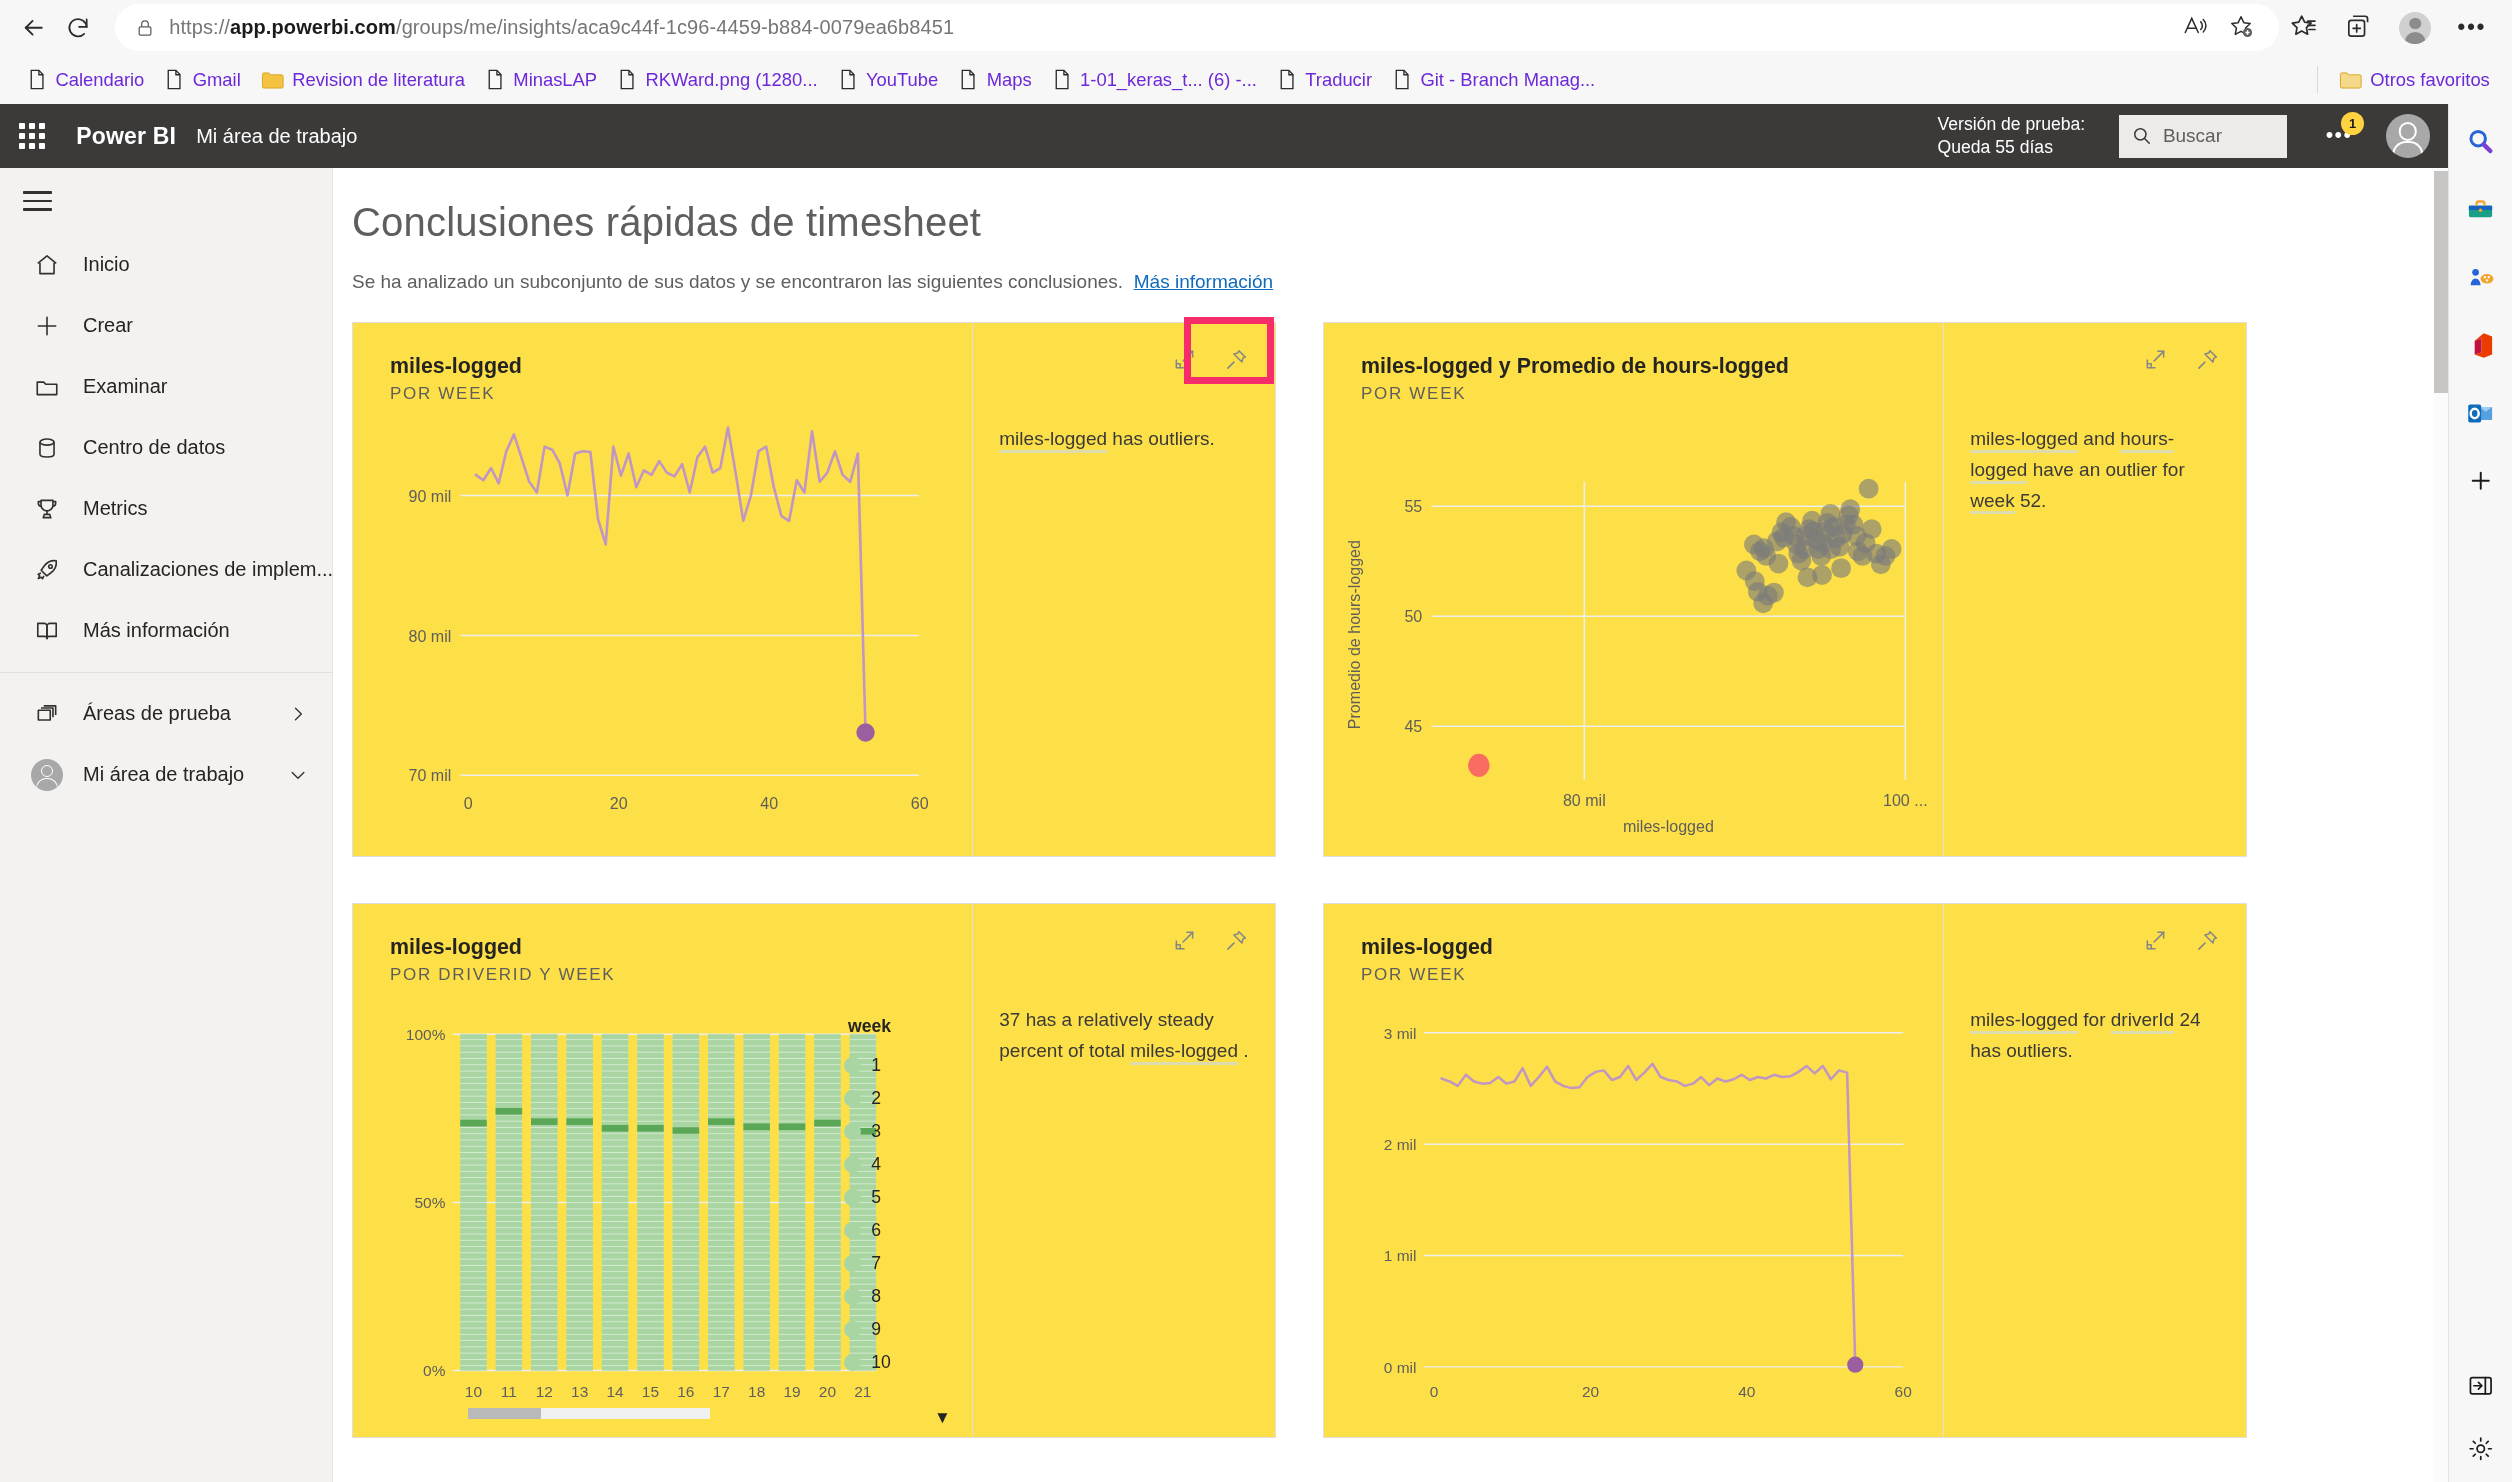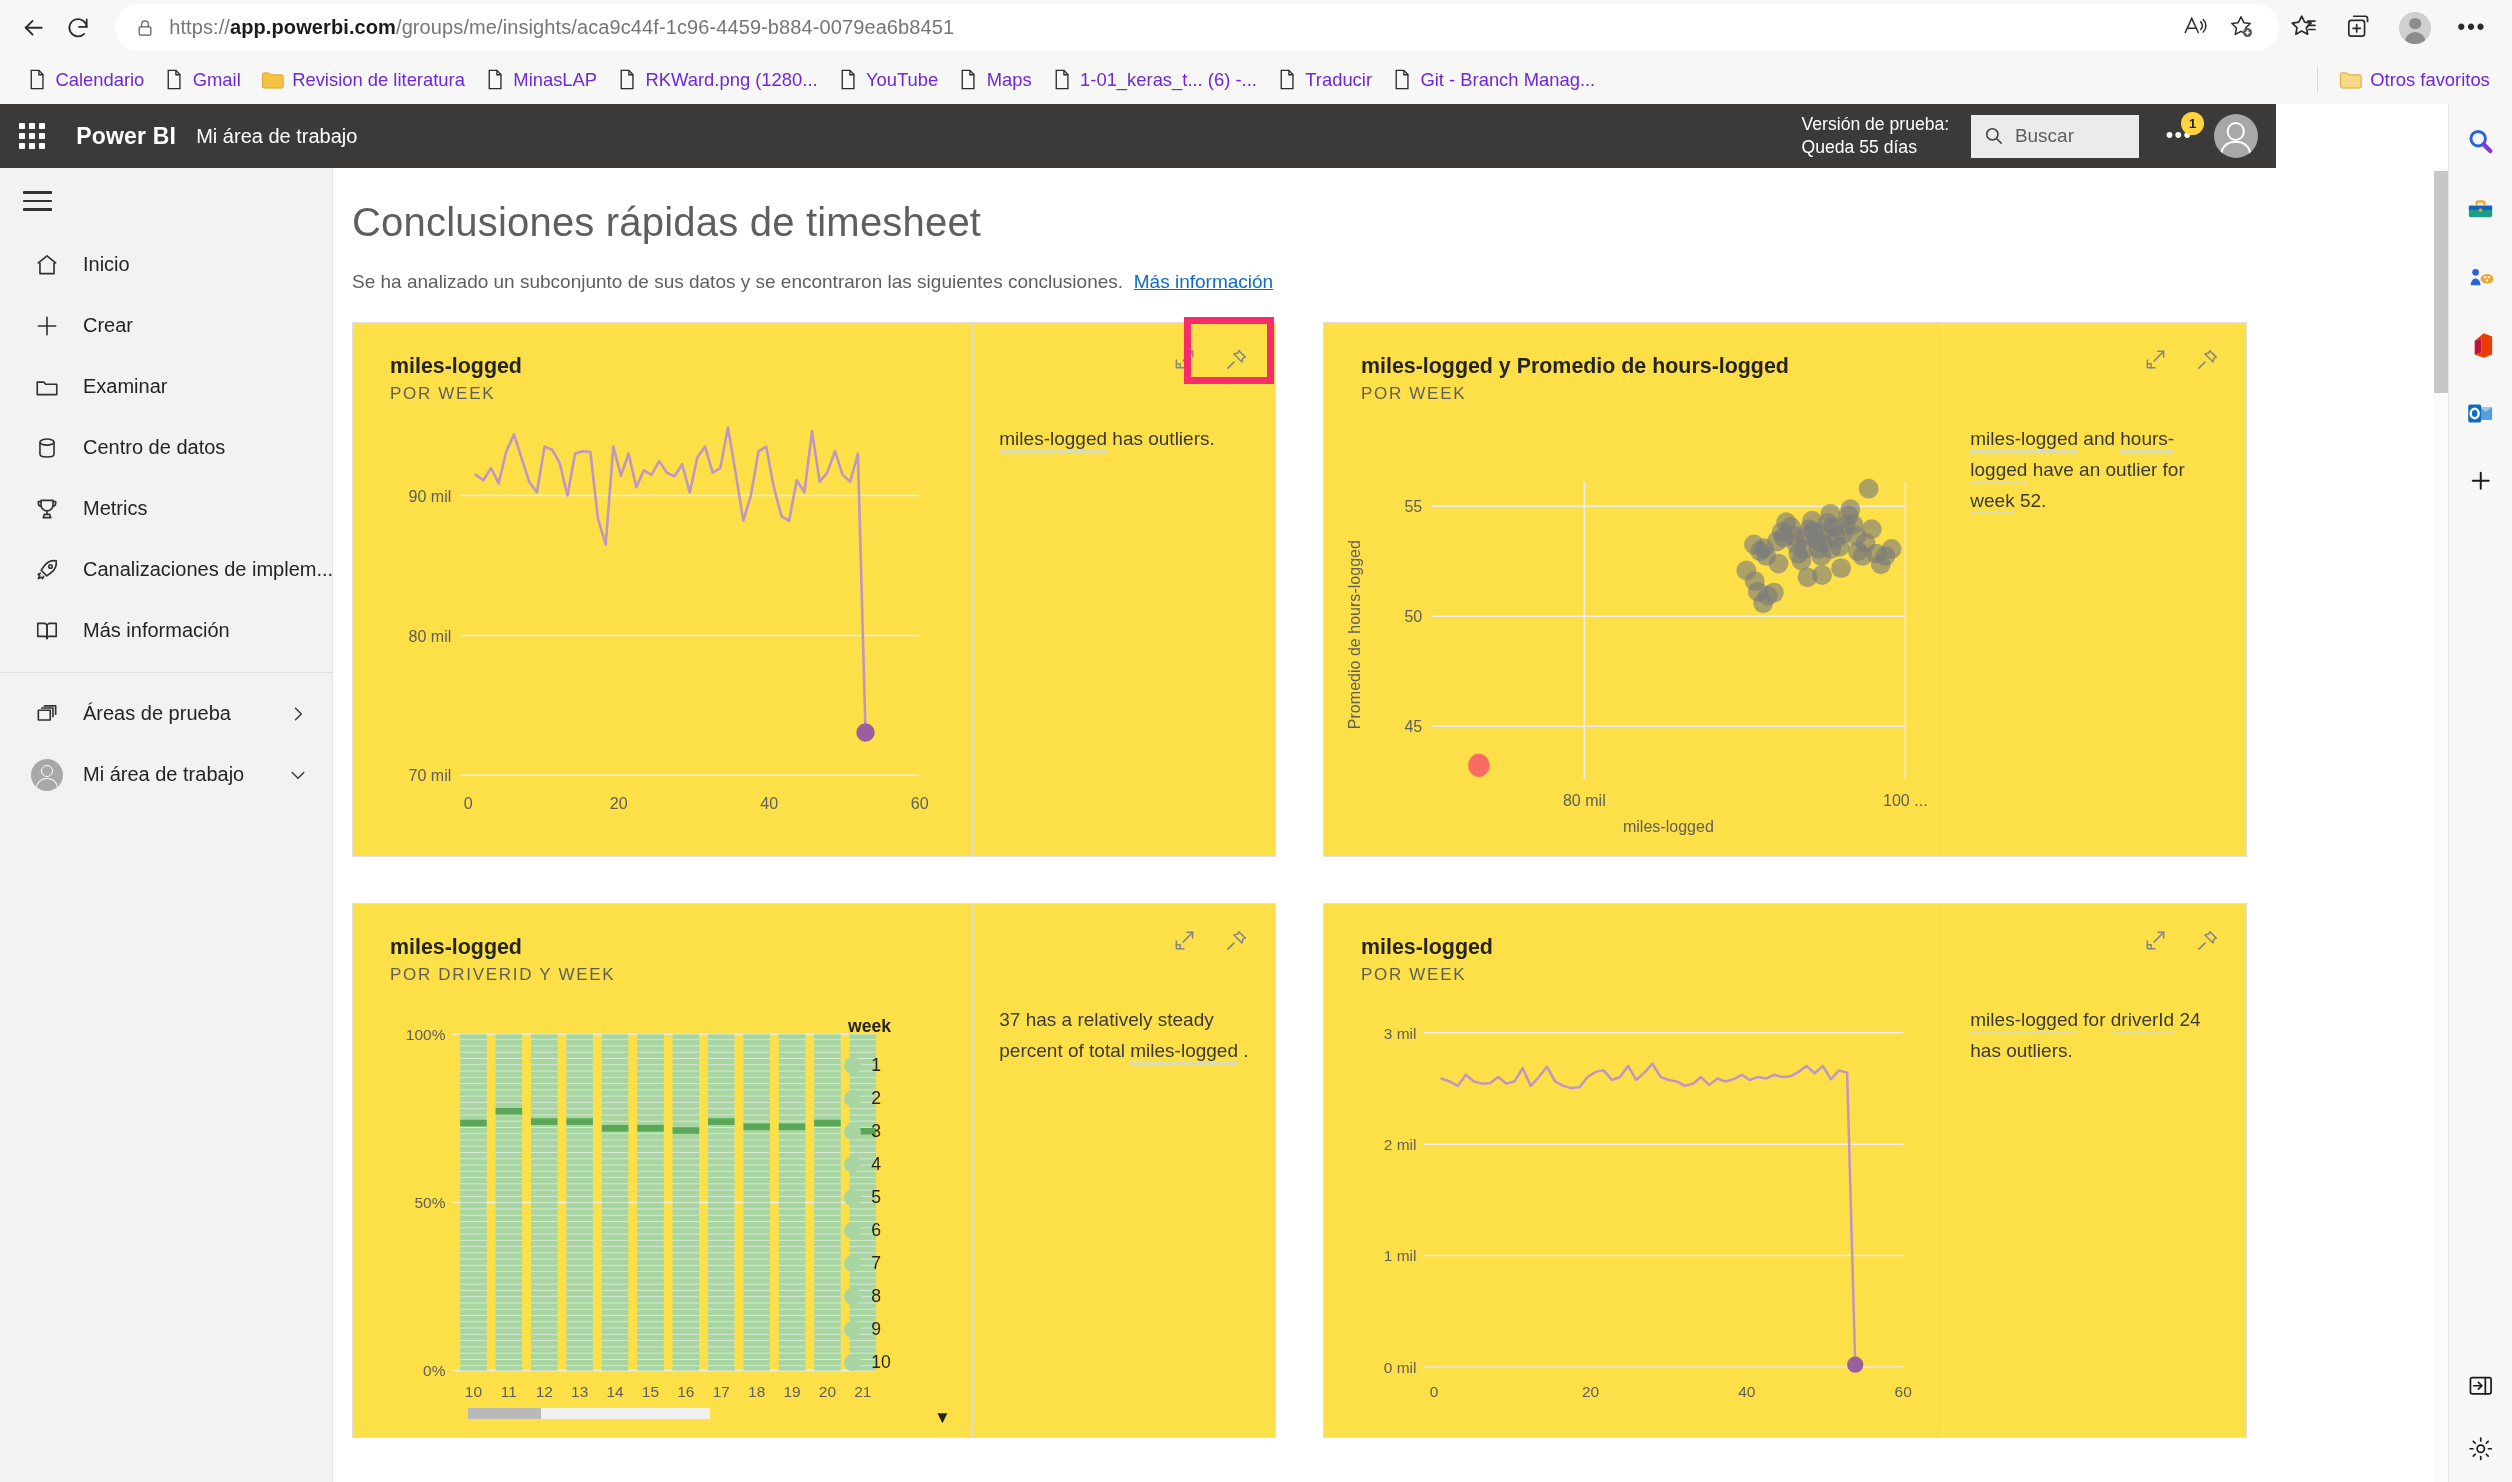--- a/index.html
+++ b/index.html
@@ -29,27 +29,27 @@
   .avatar-chrome::after { content:""; position:absolute; left:50%; top:20px; width:20.7px; height:17px; border-radius:10.7px 10.7px 0 0; background:#8c8c8c; transform:translateX(-50%); }
   .dots3 { font-size:23px; color:#2b2b2b; letter-spacing:1.5px; line-height:1; }
 
   
   .bookmarks { position:absolute; left:0; top:55px; width:2512px; height:49px; display:flex; align-items:center; padding-left:17px; }
   .bm { display:flex; align-items:center; gap:8.4px; padding:3.8px 10px; font-size:18.4px; color:#6d28d9; white-space:nowrap; }
   .bm-sep { width:1.5px; height:27.5px; background:#d9d9d9; margin:0 10.7px; }
   .bm-right { margin-left:auto; display:flex; align-items:center; padding-right:12.2px; }
 
   
-  .pbi-top { position:absolute; left:0; top:104px; width:2276px; height:64px; background:#3b3a39; display:flex; align-items:center; }
+  .pbi-top { position:absolute; left:0; top:104px; width:2448px; height:64px; background:#3b3a39; display:flex; align-items:center; }
   .waffle { width:64px; height:64px; display:flex; align-items:center; justify-content:center; }
   .waffle-grid { display:grid; grid-template-columns:repeat(3,5.4px); grid-template-rows:repeat(3,5.4px); gap:4.6px; }
   .waffle-grid i { display:block; width:5.4px; height:5.4px; background:#ffffff; border-radius:0.8px; }
   .pbi-brand { color:#ffffff; font-size:23px; font-weight:700; margin-left:12.2px; letter-spacing:0.2px; }
   .pbi-ws { color:#ffffff; font-size:20px; margin-left:20px; font-weight:400; }
-  .pbi-right { margin-left:auto; display:flex; align-items:center; padding-right:18.4px; gap:0; }
+  .pbi-right { margin-left:auto; display:flex; align-items:center; padding-right:18.4px; gap:12px; }
   .trial { color:#ffffff; font-size:17.6px; line-height:1.32; text-align:left; margin-right:21.4px; }
   .searchbox { width:168px; height:43px; background:#edebe9; display:flex; align-items:center; padding:0 12.2px; gap:10.7px; }
   .searchbox span { color:#605e5c; font-size:19px; }
   .ellipsis-badge { position:relative; margin-left:23px; margin-right:17px; width:35px; height:35px; display:flex; align-items:center; justify-content:center; }
   .ellipsis-badge .dd { color:#ffffff; font-size:21.4px; letter-spacing:1.5px; line-height:1; }
   .badge-1 { position:absolute; right:-7.6px; top:-6.1px; width:23px; height:23px; border-radius:50%; background:#ffd23f; color:#1b1b1b; font-size:13px; display:flex; align-items:center; justify-content:center; font-weight:600; }
   .avatar-pbi { width:44px; height:44px; border-radius:50%; background:#a8a8a8; position:relative; overflow:hidden; }
   .avatar-pbi::before { content:""; position:absolute; left:50%; top:8.4px; width:14.5px; height:14.5px; border-radius:50%; border:2.3px solid #ffffff; transform:translateX(-50%); }
   .avatar-pbi::after { content:""; position:absolute; left:50%; top:27px; width:27.5px; height:21.4px; border-radius:13.8px 13.8px 0 0; border:2.3px solid #ffffff; border-bottom:none; transform:translateX(-50%); }
 

